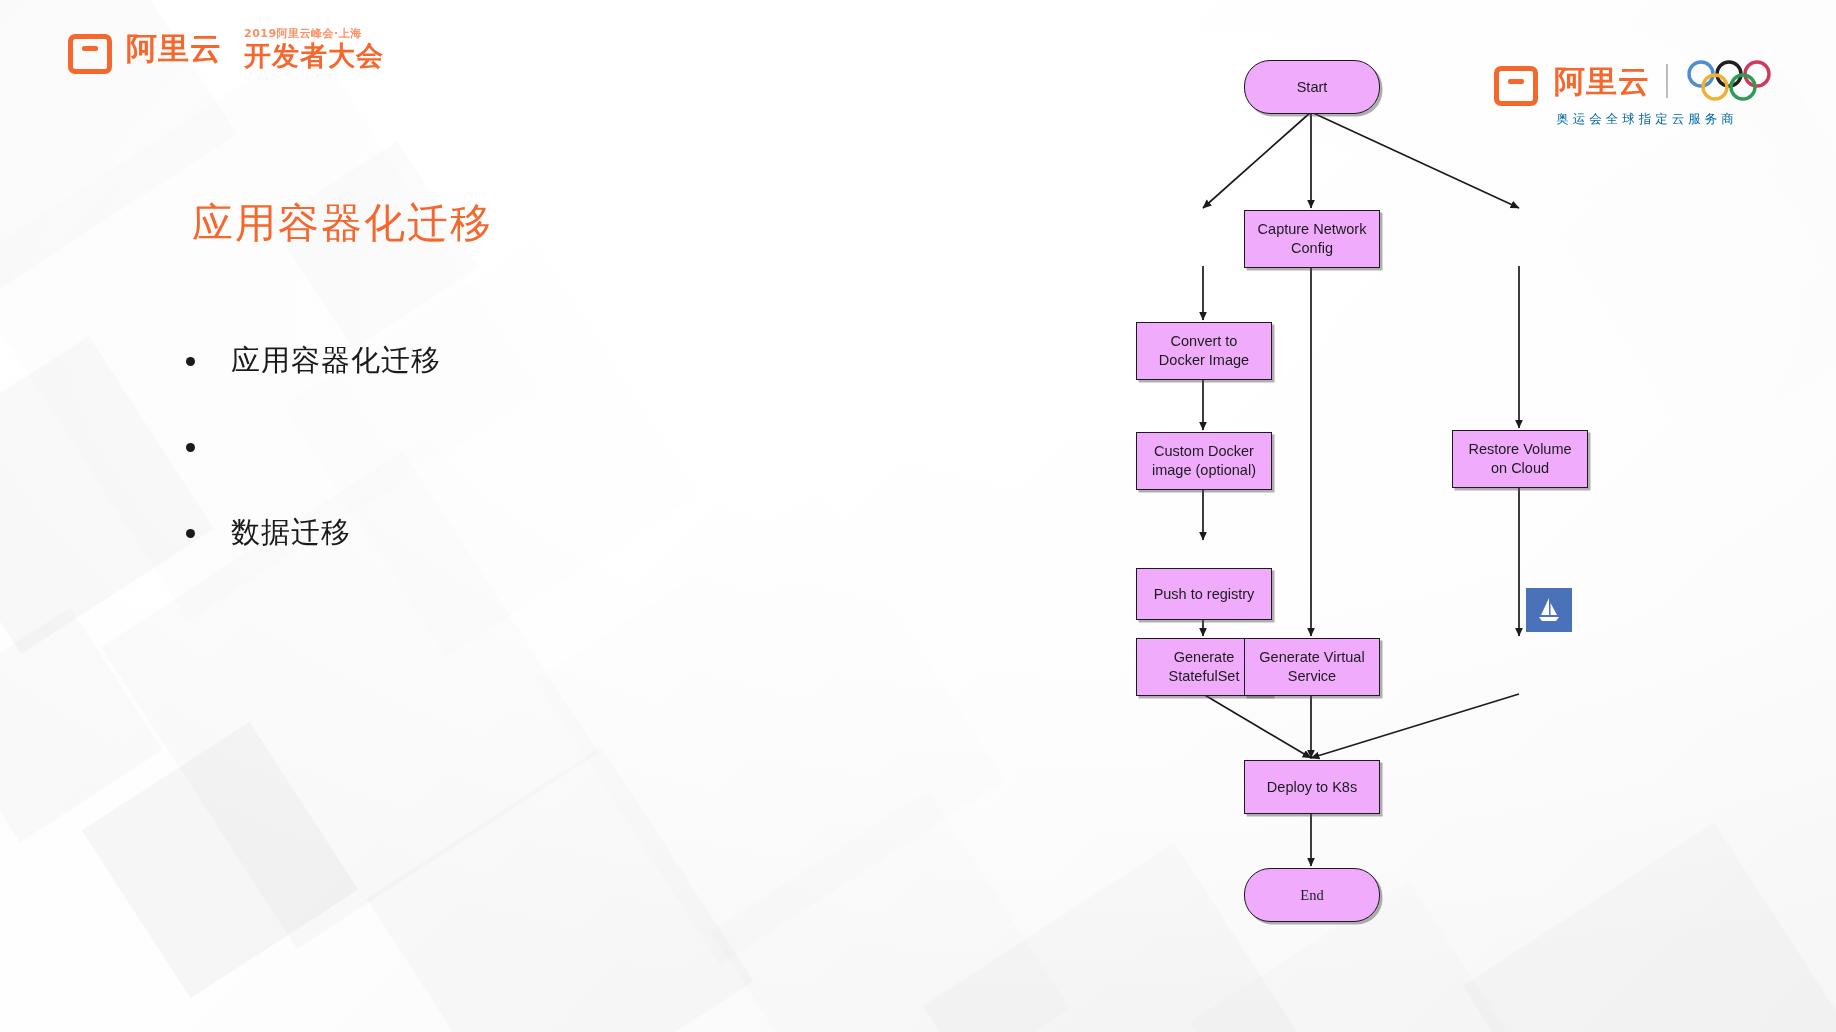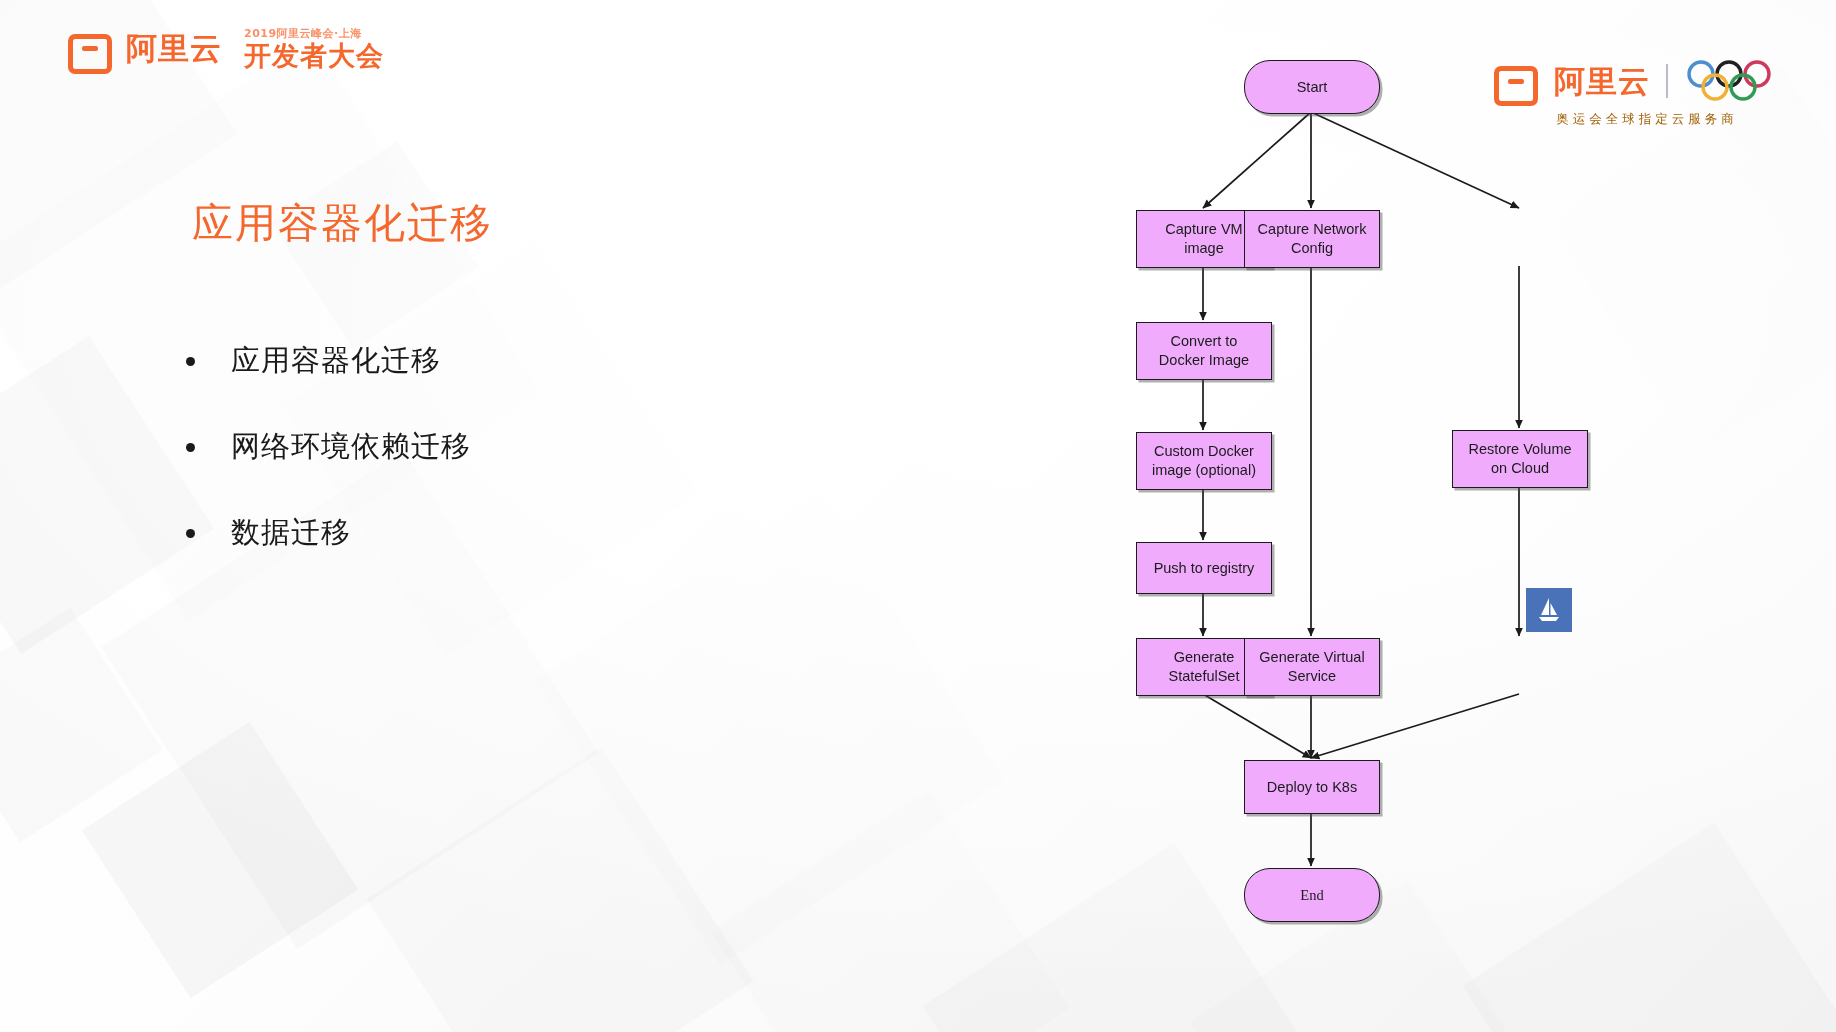--- a/index.html
+++ b/index.html
@@ -65,21 +65,21 @@
   }
 
   
   #brand-right{
     position:absolute;right:36px;top:60px;z-index:5;text-align:center;
   }
   #brand-right .row{display:flex;align-items:center;gap:16px;justify-content:flex-end;}
   #brand-right .divider{width:2px;height:34px;background:#b9bec6;}
   .rings{width:116px;height:42px;display:block;}
   #brand-right .tagline{
-    margin-top:9px;font-size:12.5px;color:#a16207;letter-spacing:4px;
+    margin-top:9px;font-size:12.5px;color:#0369a1;letter-spacing:4px;
     white-space:nowrap;
     font-family:Liberation Serif, serif;
   }
 
   
   #slide-title{
     position:absolute;left:192px;top:196px;z-index:4;
     font-size:41px;color:#f4672d;letter-spacing:2px;
     font-family:"DejaVu Sans","Liberation Sans",sans-serif;
     white-space:nowrap;
@@ -181,21 +181,20 @@
 
 <div id="slide-title">应用容器化迁移</div>
 
 <ul id="bullet-list">
   <li>
     <span class="dot"></span>
     <span class="txt">应用容器化迁移</span>
   </li>
   <li>
     <span class="dot"></span>
-    <span class="txt">网络环境依赖迁移</span>
   </li>
   <li>
     <span class="dot"></span>
     <span class="txt">数据迁移</span>
   </li>
 </ul>
 
 <div id="flowchart">
   <svg id="flow-edges">
     <defs>
@@ -222,23 +221,22 @@
   </svg>
 
   <div id="broken-img" style="left: 486px; top: 528px; width: 46px; height: 44px; background: rgb(74, 114, 184);">
     <svg viewBox="0 0 30 30">
       <path d="M15 3 L15 20 L7 20 Z" fill="#ffffff"></path>
       <path d="M16.5 8 L23 20 L16.5 20 Z" fill="#ffffff"></path>
       <path d="M5 22 L25 22 L22 26 L8 26 Z" fill="#ffffff"></path>
     </svg>
   </div>
 <div class="node term" style="left: 204px; top: 0px; width: 134px; height: 52px;">Start</div>
-    <div class="node" style="left: 96px; top: 150px; width: 134px; height: 56px;">Capture VM<br>image</div>
     <div class="node" style="left: 204px; top: 150px; width: 134px; height: 56px;">Capture Network<br>Config</div>
     <div class="node" style="left: 96px; top: 262px; width: 134px; height: 56px;">Convert to<br>Docker Image</div>
     <div class="node" style="left: 96px; top: 372px; width: 134px; height: 56px;">Custom Docker<br>image (optional)</div>
-    <div class="node" style="left: 96px; top: 482px; width: 134px; height: 50px; text-align: center;">Push to registry</div>
+    <div class="node" style="left: 96px; top: 508px; width: 134px; height: 50px; text-align: center;">Push to registry</div>
     <div class="node" style="left: 96px; top: 578px; width: 134px; height: 56px;">Generate<br>StatefulSet</div>
     <div class="node" style="left: 412px; top: 370px; width: 134px; height: 56px;">Restore Volume<br>on Cloud</div>
     <div class="node" style="left: 204px; top: 578px; width: 134px; height: 56px;">Generate Virtual<br>Service</div>
     <div class="node" style="left: 204px; top: 700px; width: 134px; height: 52px; text-align: center;">Deploy to K8s</div>
     <div class="node term" style="left: 204px; top: 808px; width: 134px; height: 52px; font-family: Liberation Serif, serif;">End</div>
   </div>
 
 </body></html>

